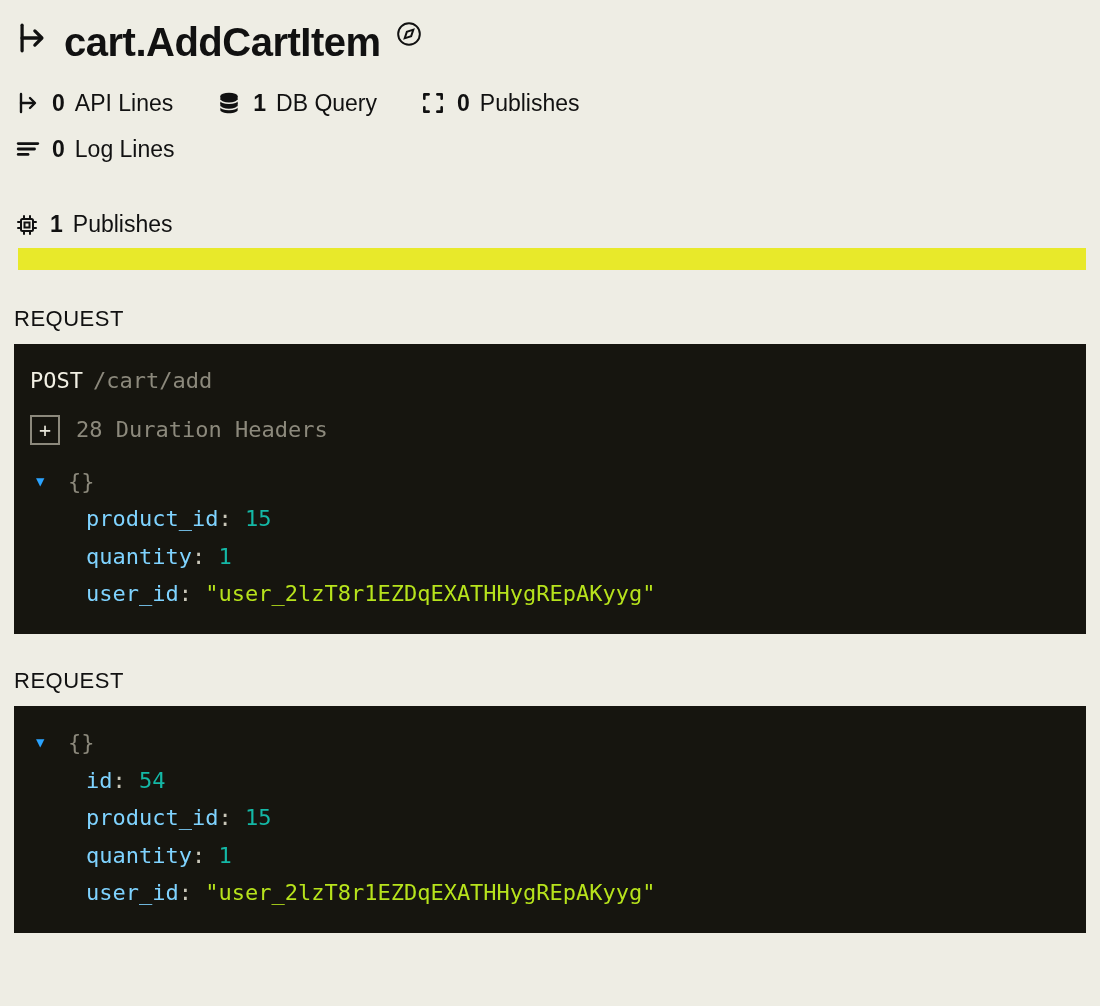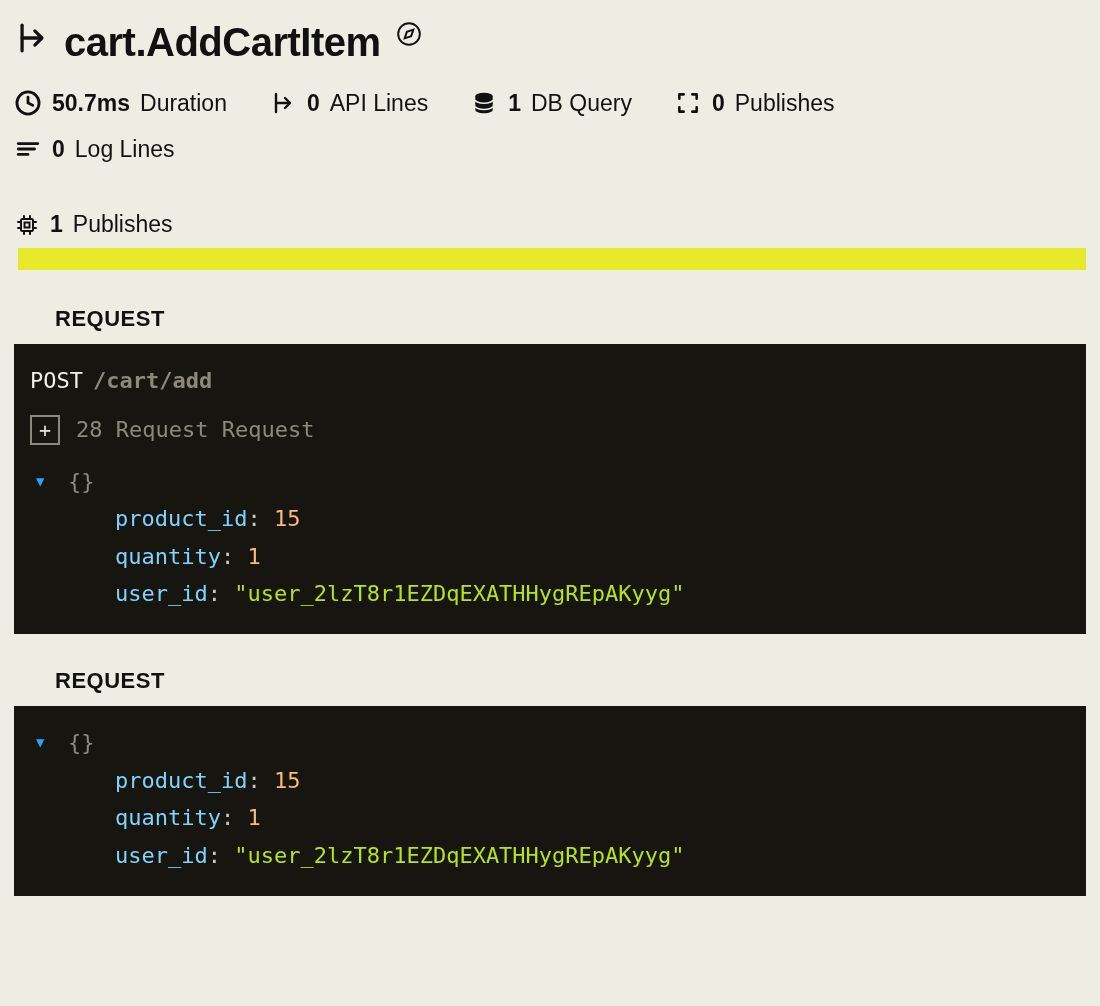--- a/index.html
+++ b/index.html
@@ -46,36 +46,35 @@
     }
     .goroutine-row .val { font-weight: 700; }
     .timeline-bar {
       height: 22px;
       background: #E8E92A;
       margin-left: 4px;
       margin-bottom: 36px;
     }
     .section-label {
       font-size: 22px;
-      font-weight: 700;
+      font-weight: 400;
       letter-spacing: 0.5px;
       margin-bottom: 12px;
-      margin-left: 41px;
     }
     .code-panel {
       background: #16150F;
       color: #E8E6DA;
       font-family: ui-monospace, SFMono-Regular, Menlo, Consolas, monospace;
       font-size: 22px;
       line-height: 1.7;
       padding: 18px 16px 22px 16px;
       margin-bottom: 34px;
     }
     .http-line .method { color: #F2F0E4; }
-    .http-line .path { color: #8C897C; margin-left: 10px; font-weight: bold; }
+    .http-line .path { color: #8C897C; margin-left: 10px; }
     .headers-row {
       display: flex;
       align-items: center;
       gap: 16px;
       margin-top: 12px;
       margin-bottom: 14px;
     }
     .expand-box {
       width: 30px; height: 30px;
       border: 2px solid #8C897C;
@@ -91,23 +90,23 @@
       display:flex; align-items:center; gap: 18px;
     }
     .disclosure {
       color: #2AA3FF;
       font-size: 14px;
       width: 14px;
       cursor: pointer;
     }
     .braces { color: #8C897C; }
     .json-row { padding-left: 50px; white-space: pre; }
-    .k { color: #7FD3FF; margin-left: 29px; }
+    .k { color: #7FD3FF; }
     .colon { color: #C9C6B8; }
-    .num { color: #fdba74; }
+    .num { color: #14b8a6; }
     .str { color: #B7E31C; }
   </style>
 </head>
 <body>
 
 <div class="header-row">
   <span class="header-icon">
     <svg viewBox="0 0 24 24" width="34" height="34" fill="none" stroke="#111" stroke-width="2.3" stroke-linecap="round" stroke-linejoin="round">
       <line x1="5" y1="3" x2="5" y2="21"></line>
       <line x1="5" y1="12" x2="18" y2="12"></line>
@@ -117,30 +116,20 @@
   <div class="header-title">cart.AddCartItem</div>
   <span class="compass-icon">
     <svg viewBox="0 0 24 24" width="26" height="26" fill="none" stroke="#111" stroke-width="1.8">
       <circle cx="12" cy="12" r="10"></circle>
       <polygon points="16 8 10 10 8 16 14 14 16 8"></polygon>
     </svg>
   </span>
 </div>
 
 <div class="stats-row">
-  <div class="stat">
-    <span class="ic">
-      <svg viewBox="0 0 24 24" width="28" height="28" fill="none" stroke="#111" stroke-width="2.4" stroke-linecap="round">
-        <circle cx="12" cy="12" r="9.5"></circle>
-        <polyline points="12 7 12 12 16 14"></polyline>
-      </svg>
-    </span>
-    <span class="val">50.7ms</span>
-    <span class="lbl">Duration</span>
-  </div>
 
   <div class="stat">
     <span class="ic">
       <svg viewBox="0 0 24 24" width="24" height="24" fill="none" stroke="#111" stroke-width="2.4" stroke-linecap="round" stroke-linejoin="round">
         <line x1="5" y1="3" x2="5" y2="21"></line>
         <line x1="5" y1="12" x2="18" y2="12"></line>
         <polyline points="14 7 19 12 14 17"></polyline>
       </svg>
     </span>
     <span class="val">0</span>
@@ -208,37 +197,38 @@
 </div>
 <div class="timeline-bar"></div>
 
 <div class="section-label">REQUEST</div>
 <div class="code-panel">
   <div class="http-line">
     <span class="method">POST</span><span class="path">/cart/add</span>
   </div>
   <div class="headers-row">
     <div class="expand-box">+</div>
-    <span class="count"><span>28</span> <span>Request Request</span></span>
+    <span class="count"><span>28</span> <span>Duration Headers</span></span>
   </div>
   <div class="json-block">
     <div class="json-open">
       <span class="disclosure">▼</span>
       <span class="braces">{}</span>
     </div>
     <div class="json-row"><span class="k">product_id</span><span class="colon">:</span> <span class="num">15</span></div>
     <div class="json-row"><span class="k">quantity</span><span class="colon">:</span> <span class="num">1</span></div>
     <div class="json-row"><span class="k">user_id</span><span class="colon">:</span> <span class="str">"user_2lzT8r1EZDqEXATHHygREpAKyyg"</span></div>
   </div>
 </div>
 
 <div class="section-label">REQUEST</div>
 <div class="code-panel" style="margin-bottom:0;">
   <div class="json-block">
     <div class="json-open">
       <span class="disclosure">▼</span>
       <span class="braces">{}</span>
     </div>
+    <div class="json-row"><span class="k">id</span><span class="colon">:</span> <span class="num">54</span></div>
     <div class="json-row"><span class="k">product_id</span><span class="colon">:</span> <span class="num">15</span></div>
     <div class="json-row"><span class="k">quantity</span><span class="colon">:</span> <span class="num">1</span></div>
     <div class="json-row"><span class="k">user_id</span><span class="colon">:</span> <span class="str">"user_2lzT8r1EZDqEXATHHygREpAKyyg"</span></div>
   </div>
 </div>
 
 </body></html>

